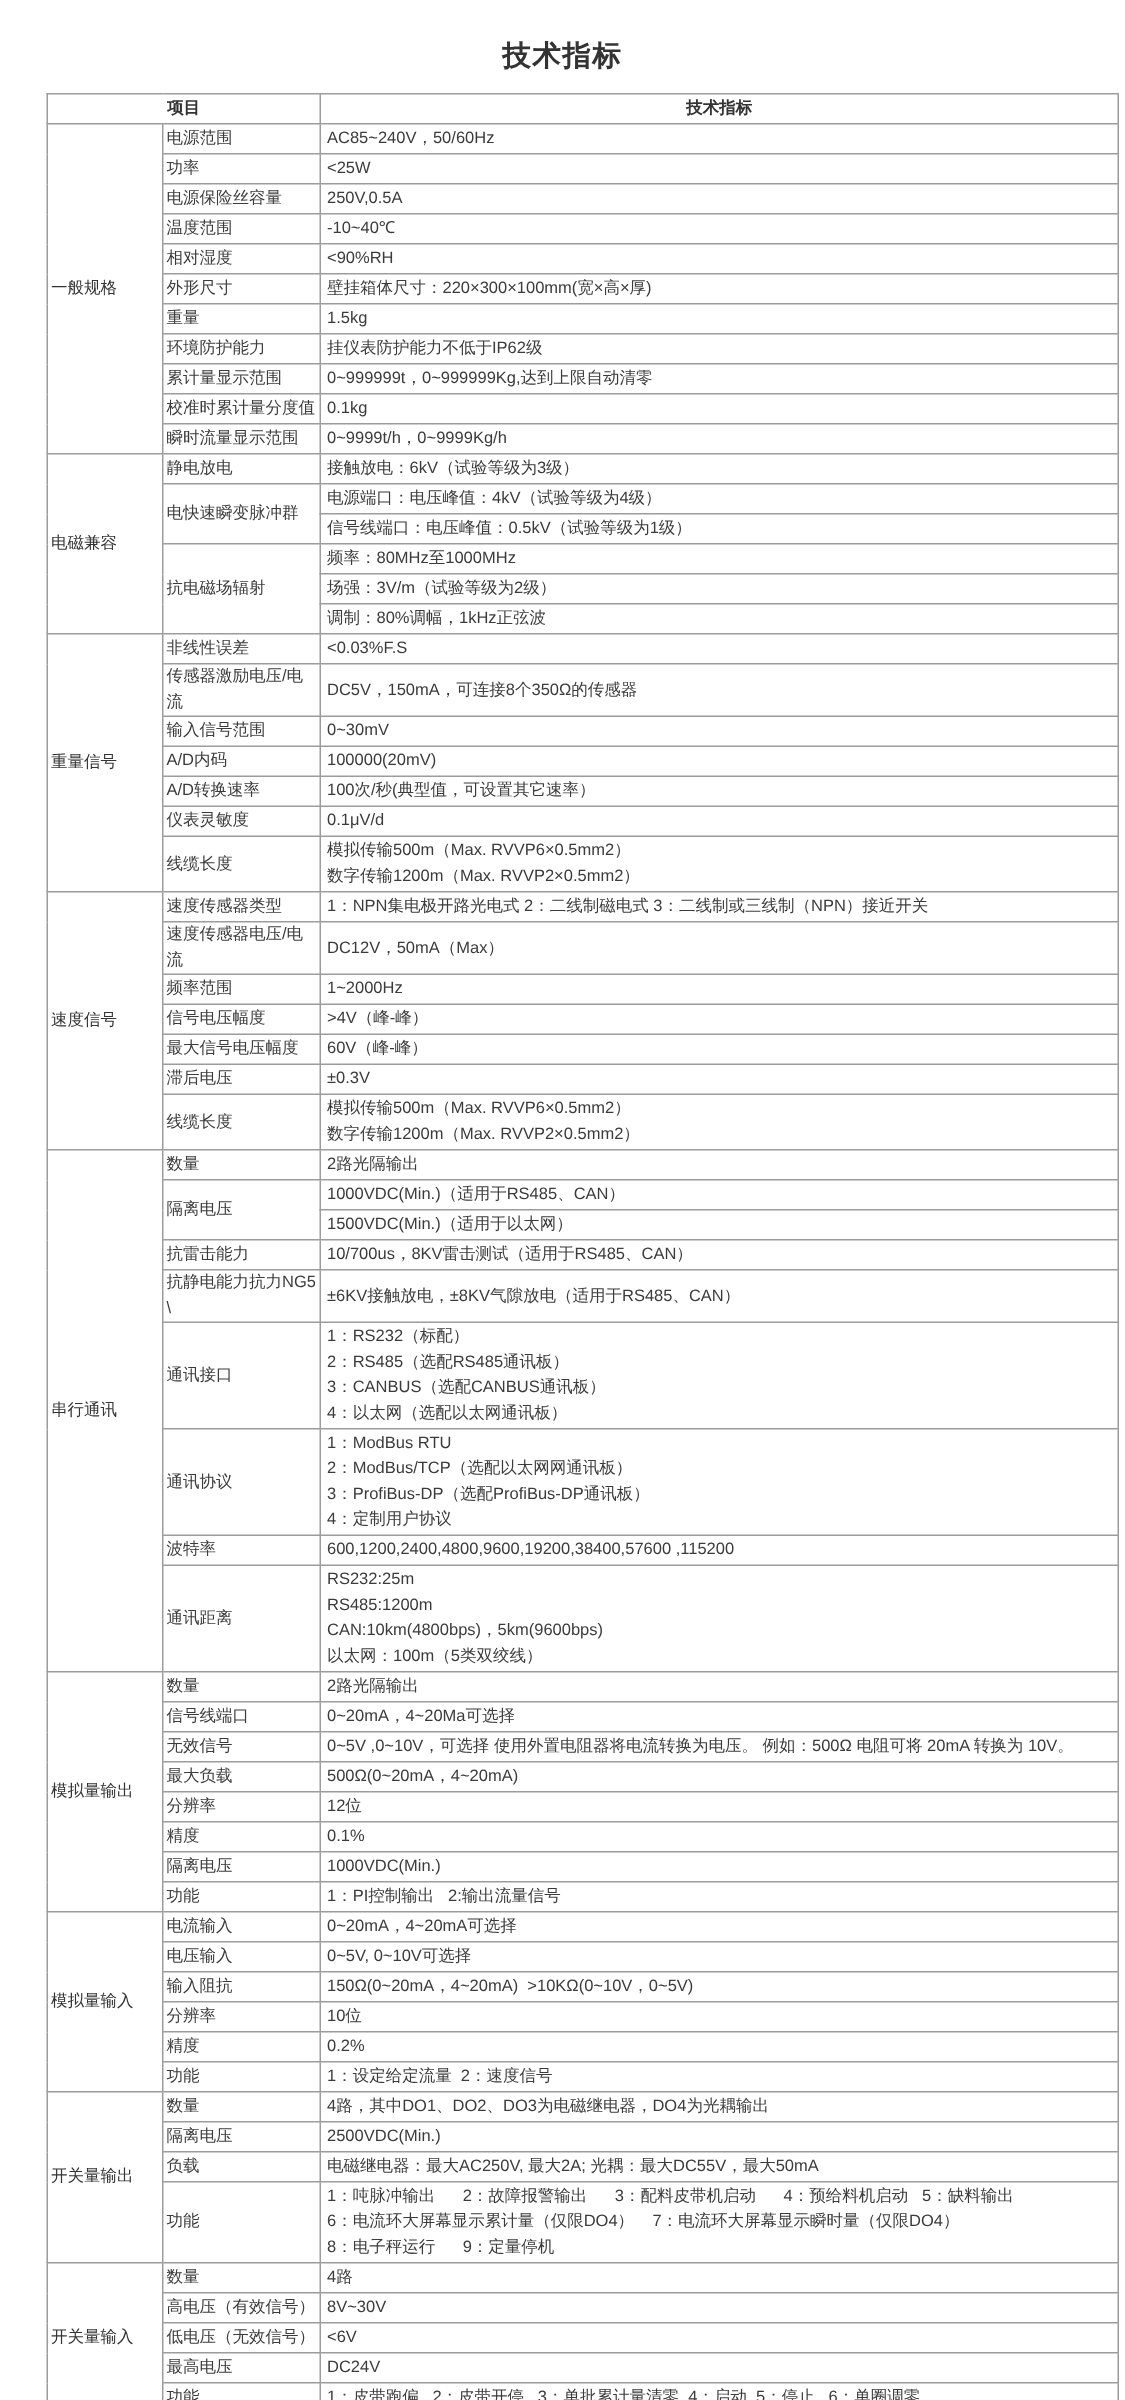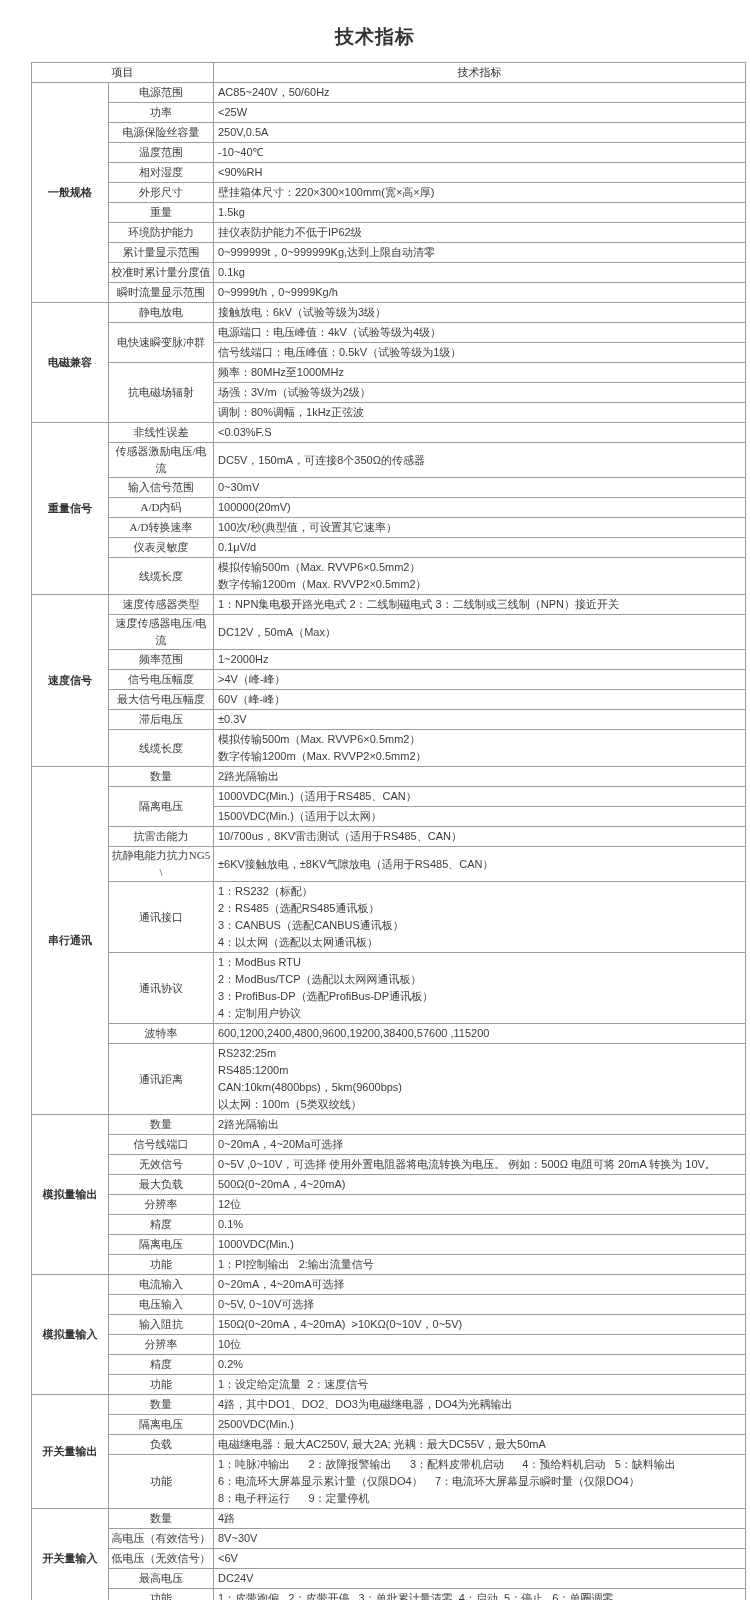--- a/index.html
+++ b/index.html
@@ -32,39 +32,37 @@
   }
   .spec-table th,
   .spec-table td {
     border: 1px solid #9c9c9c;
     font-size: 11px;
     line-height: 17px;
     padding: 0 3px;
     word-break: break-all;
   }
   .spec-table th {
-    font-weight: normal;
+    font-weight: bold;
     text-align: center;
     color: #333333;
     padding: 1px 3px;
   }
   td.cat-cell {
-    font-weight: bold;
-    text-align: center;
+    font-weight: normal;
+    text-align: left;
     vertical-align: middle;
     color: #333333;
     padding: 0 2px;
     white-space: pre-wrap;
   }
   td.param-cell {
-    text-align: center;
     vertical-align: middle;
     padding: 0 2px;
     white-space: pre-wrap;
-    font-family: Liberation Serif, serif;
   }
   td.value-cell {
     text-align: left;
     vertical-align: middle;
     padding: 1px 4px;
   }
   .value-line {
     white-space: pre-wrap;
   }
 </style>

